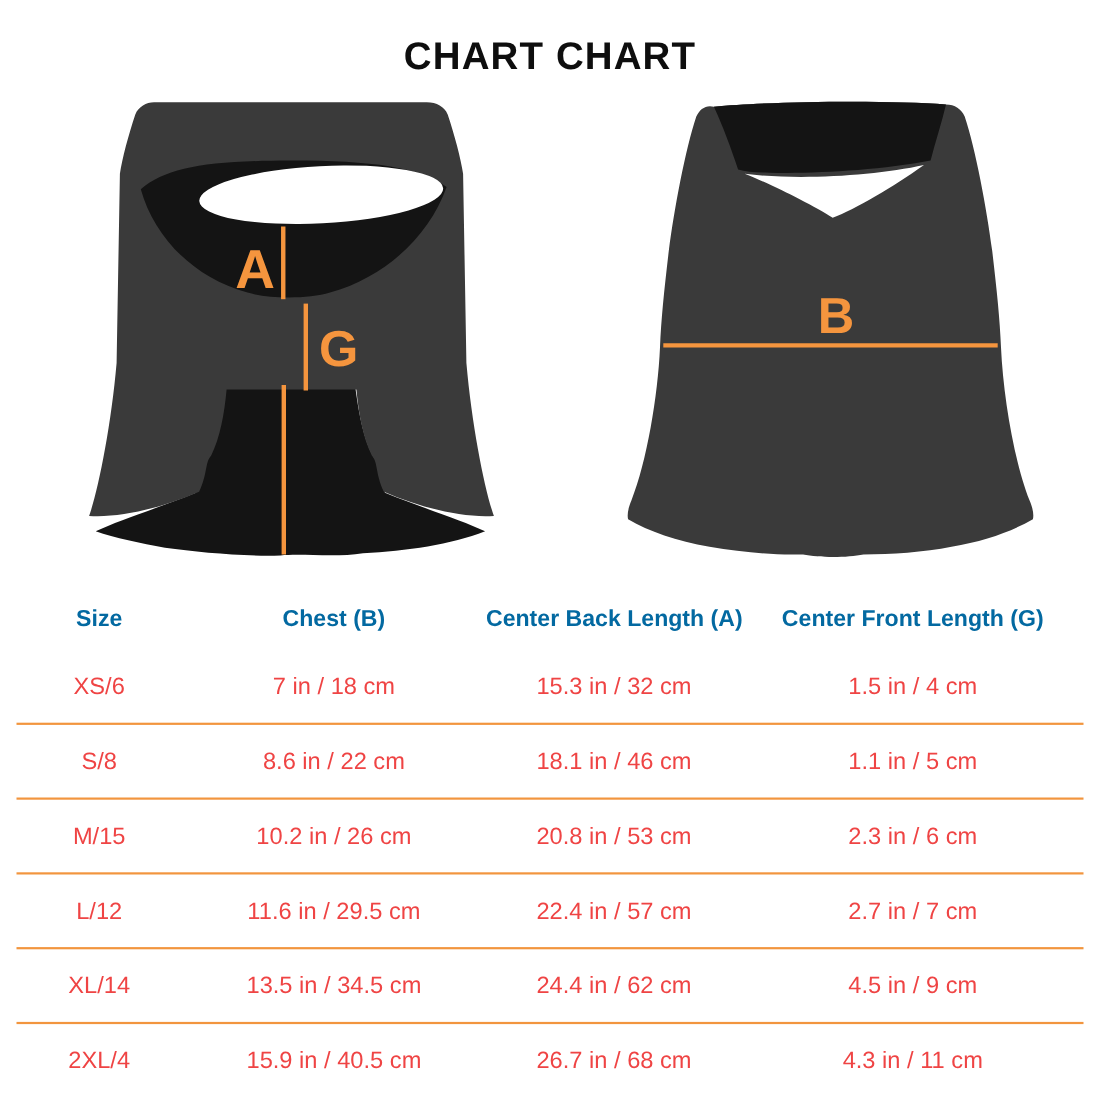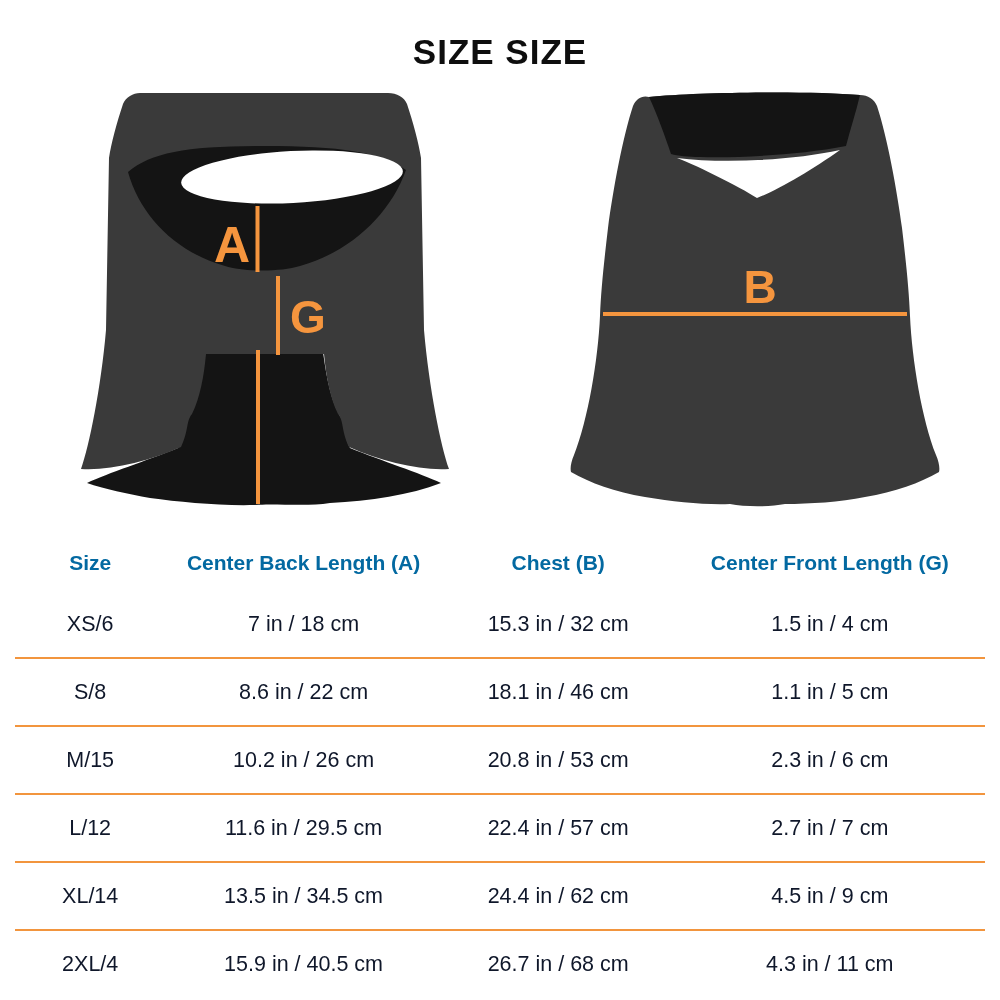--- a/index.html
+++ b/index.html
@@ -12,30 +12,30 @@
     font-weight:800;letter-spacing:1px;color:#0e0e0e;
   }
   .diagram{display:block;margin:15px auto 0;width:1000px;height:425px;}
   .measure-label{font-family:"Liberation Sans", sans-serif;font-weight:700;}
   .size-table{margin:25px 15px 0;}
   .trow{
     display:grid;grid-template-columns:15.5% 28.5% 24% 32%;
     align-items:center;text-align:center;
   }
   .trow.head{height:56px;font-weight:700;font-size:21px;color:#0369a1;}
-  .trow.data{height:66px;font-size:21.5px;color:#0f172a;}
+  .trow.data{height:66px;font-size:21.5px;color:#ef4444;}
   .trow.data:not(:last-child){border-bottom:2px solid #F2953E;}
   .cell{white-space:nowrap;}
 </style>
 </head>
 <body>
 
 <div class="page">
 
-  <h1 class="title">SIZE SIZE</h1>
+  <h1 class="title">CHART CHART</h1>
 
   <svg class="diagram" viewBox="0 85 1000 425" xmlns="http://www.w3.org/2000/svg">
 
     <g>
       <path fill="#141414" d="M 205 352 L 323 352
            C 327 382 332 402 340 416
            C 345 422 342 430 350 448
            C 382 461 420 473 441 483
            C 410 495 370 501 330 503
            C 305 507 275 503 255 505
@@ -103,22 +103,22 @@
            C 812 170 778 190 757 198
            C 738 186 700 167 677 158 Z"></path>
       <line x1="603" y1="314" x2="907" y2="314" stroke="#F5953E" stroke-width="4"></line>
       <text class="measure-label" x="760" y="303" font-size="46" text-anchor="middle" fill="#F5953E">B</text>
     </g>
   </svg>
 
   <div class="size-table">
     <div class="trow head">
       <div class="cell">Size</div>
+      <div class="cell">Chest (B)</div>
       <div class="cell">Center Back Length (A)</div>
-      <div class="cell">Chest (B)</div>
       <div class="cell">Center Front Length (G)</div>
     </div>
 
     <div class="trow data">
       <div class="cell">XS/6</div>
       <div class="cell">7 in / 18 cm</div>
       <div class="cell">15.3 in / 32 cm</div>
       <div class="cell">1.5 in / 4 cm</div>
     </div>
     <div class="trow data">

